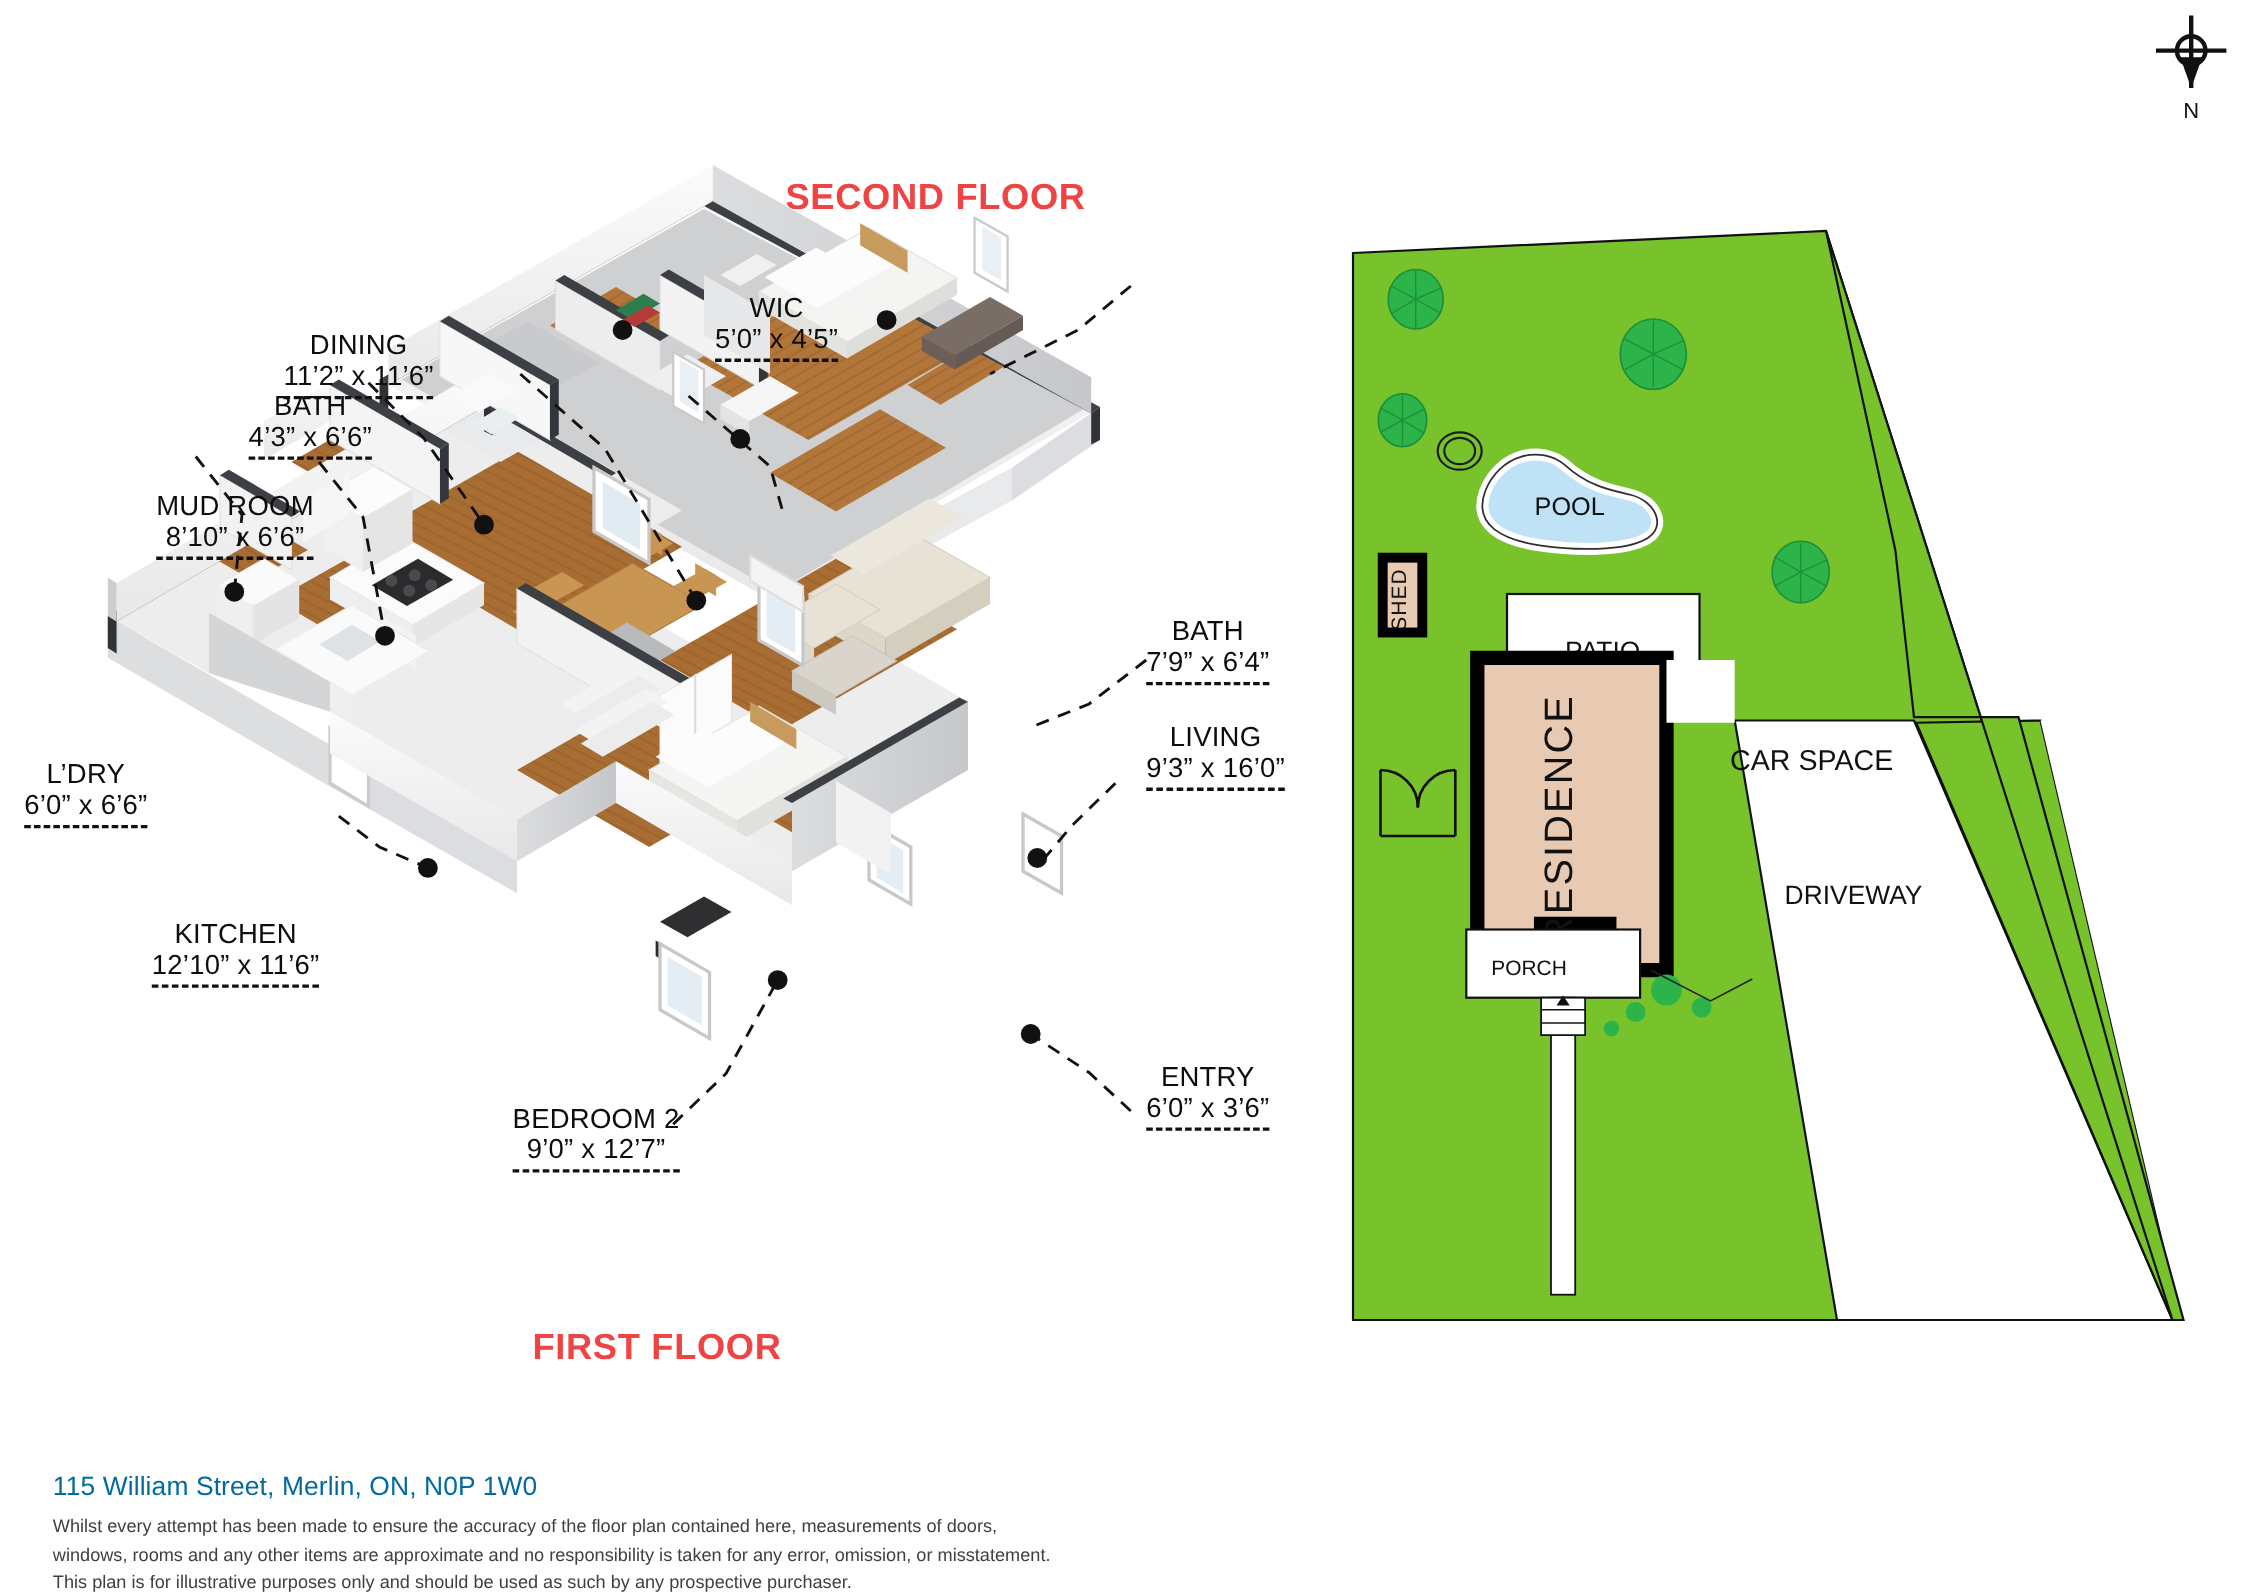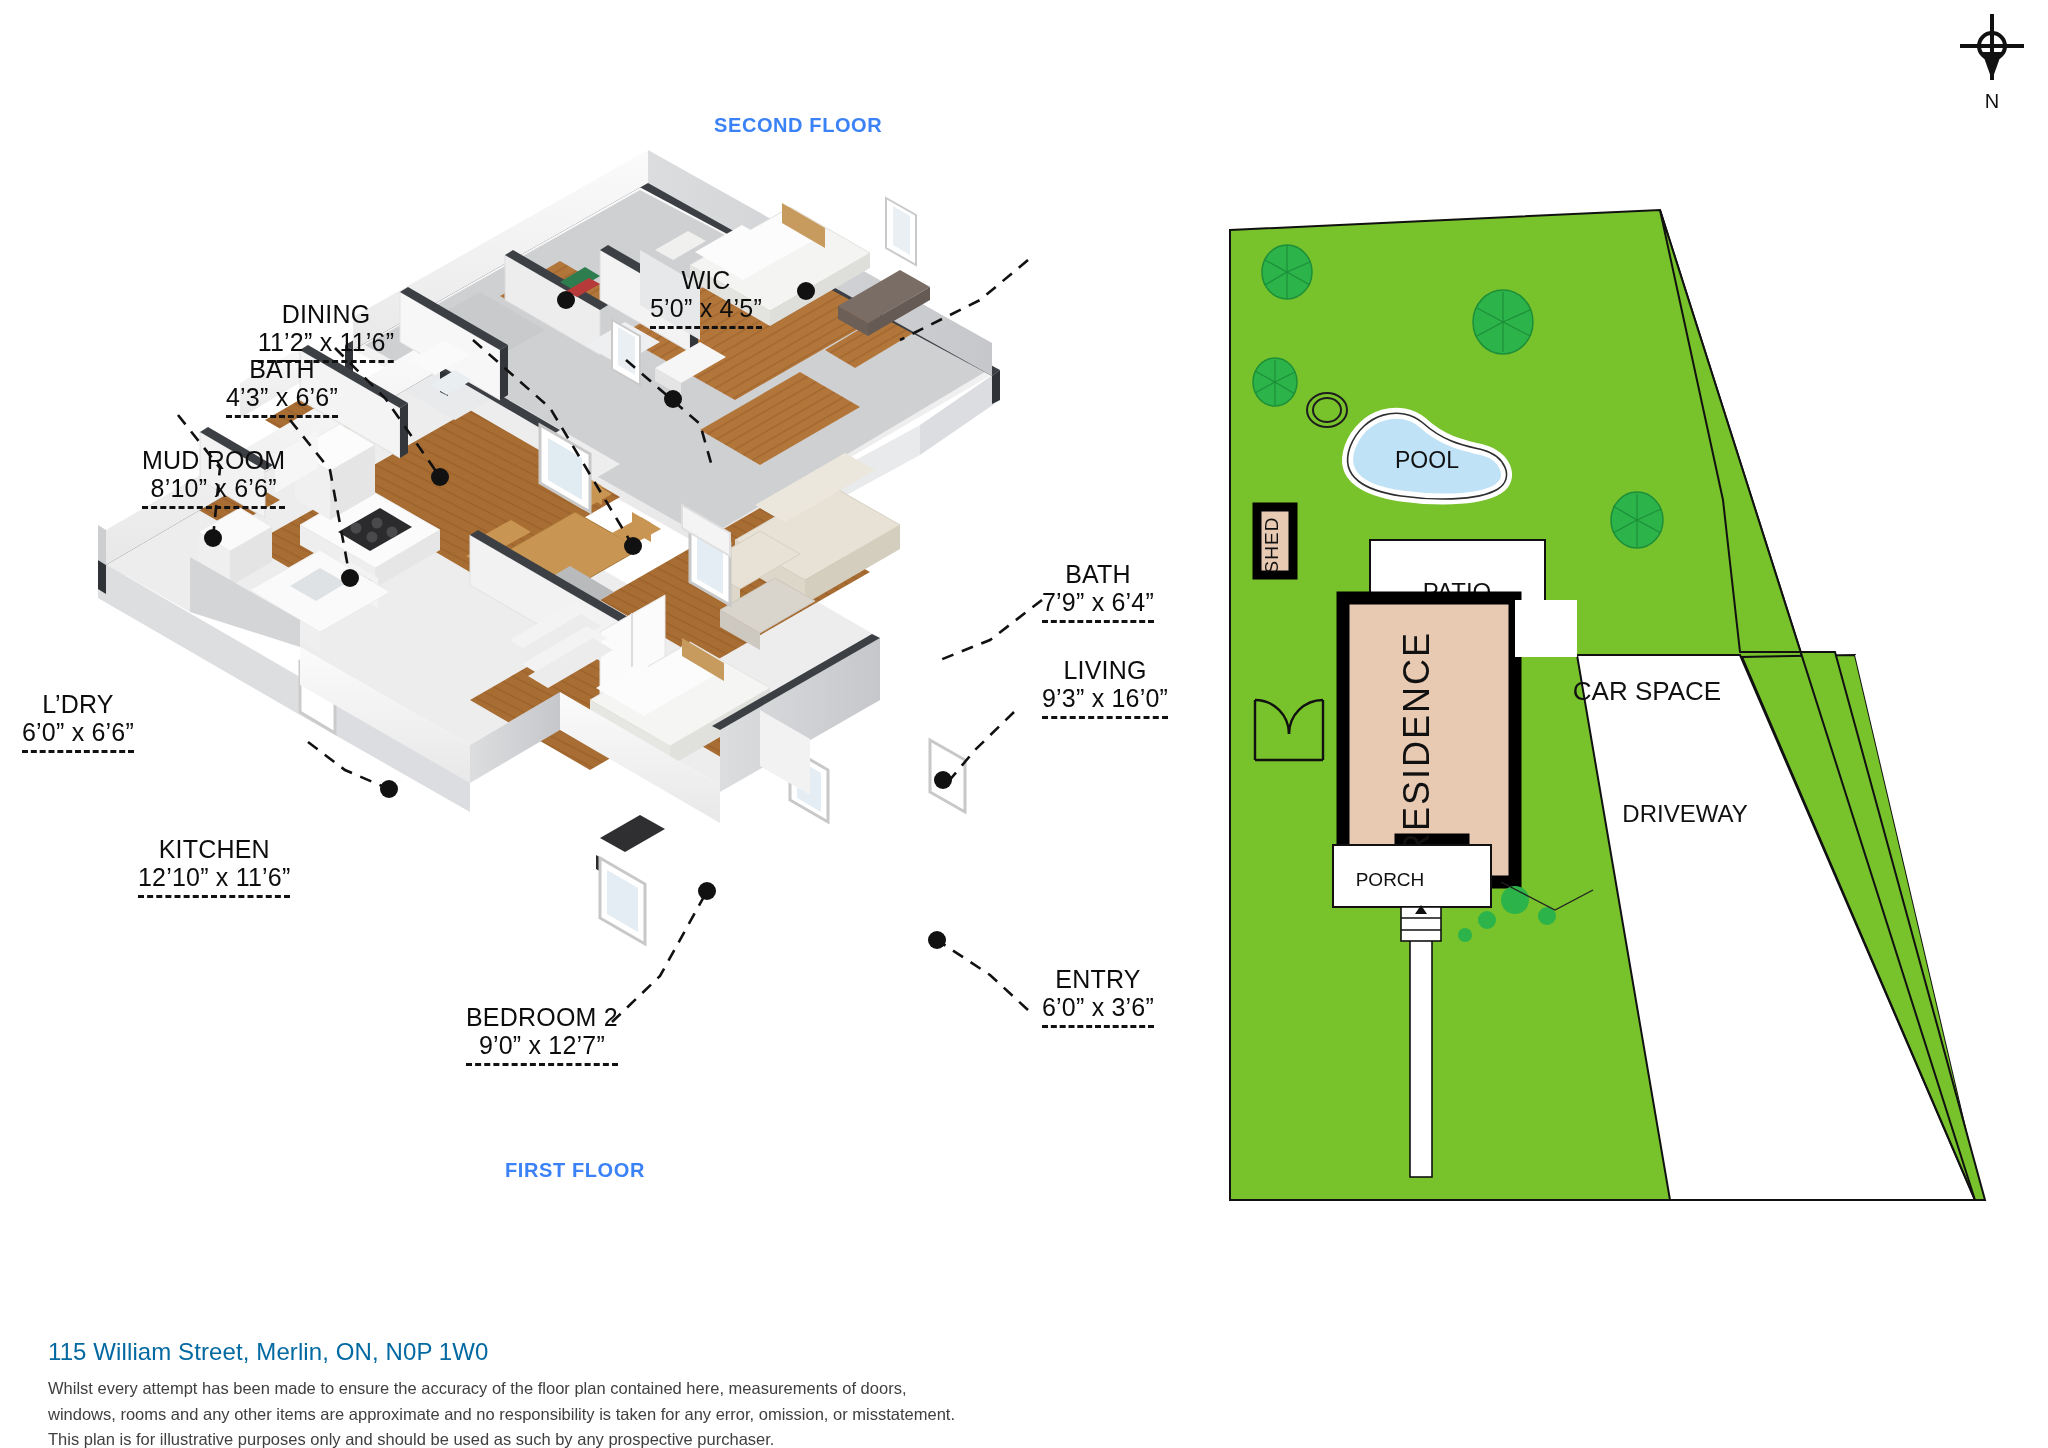--- a/index.html
+++ b/index.html
@@ -35,25 +35,26 @@
     display: block;
     font-size: 25px;
     font-weight: 400;
     border-bottom: 3px dashed #111;
     padding-bottom: 4px;
   }
   .rlabel.two .nm { font-size: 25px; }
 
   .floor-title {
     position: absolute;
-    font-size: 20px;
+    font-size: 33px;
     font-weight: bold;
     letter-spacing: .6px;
-    color: #3b82f6;
+    color: #ef4444;
     white-space: nowrap;
+    margin-top: 46px;
   }
 
   
   .leader { position: absolute; pointer-events: none; }
 
   
   #model { position: absolute; left: 0; top: 0; width: 1240px; height: 1180px; }
 
   
   #siteplan { position: absolute; left: 1215px; top: 200px; width: 790px; height: 1020px; }
@@ -88,21 +89,21 @@
     <svg width="80" height="80" viewBox="0 0 80 80">
       <line x1="40" y1="6" x2="40" y2="72" stroke="#111" stroke-width="4"></line>
       <line x1="8" y1="38" x2="72" y2="38" stroke="#111" stroke-width="4"></line>
       <circle cx="40" cy="38" r="13" fill="none" stroke="#111" stroke-width="4"></circle>
       <polygon points="40,72 30,44 50,44" fill="#111"></polygon>
     </svg>
     <div class="n">N</div>
   </div>
 
   <div class="floor-title" style="left:714px; top:114px;">SECOND FLOOR</div>
-  <div class="floor-title" style="left:505px; top:1159px;">FIRST FLOOR</div>
+  <div class="floor-title" style="left:484px; top:1159px;">FIRST FLOOR</div>
 
   <div id="model">
     <svg width="1240" height="1180" viewBox="0 0 1240 1180">
       <defs>
         <linearGradient id="gWallLt" x1="0" y1="0" x2="0" y2="1">
           <stop offset="0%" stop-color="#fbfbfb"></stop>
             <stop offset="100%" stop-color="#e8e8e9"></stop>
         </linearGradient>
         <linearGradient id="gWallSd" x1="0" y1="0" x2="1" y2="0">
           <stop offset="0%" stop-color="#dcdddf"></stop>

